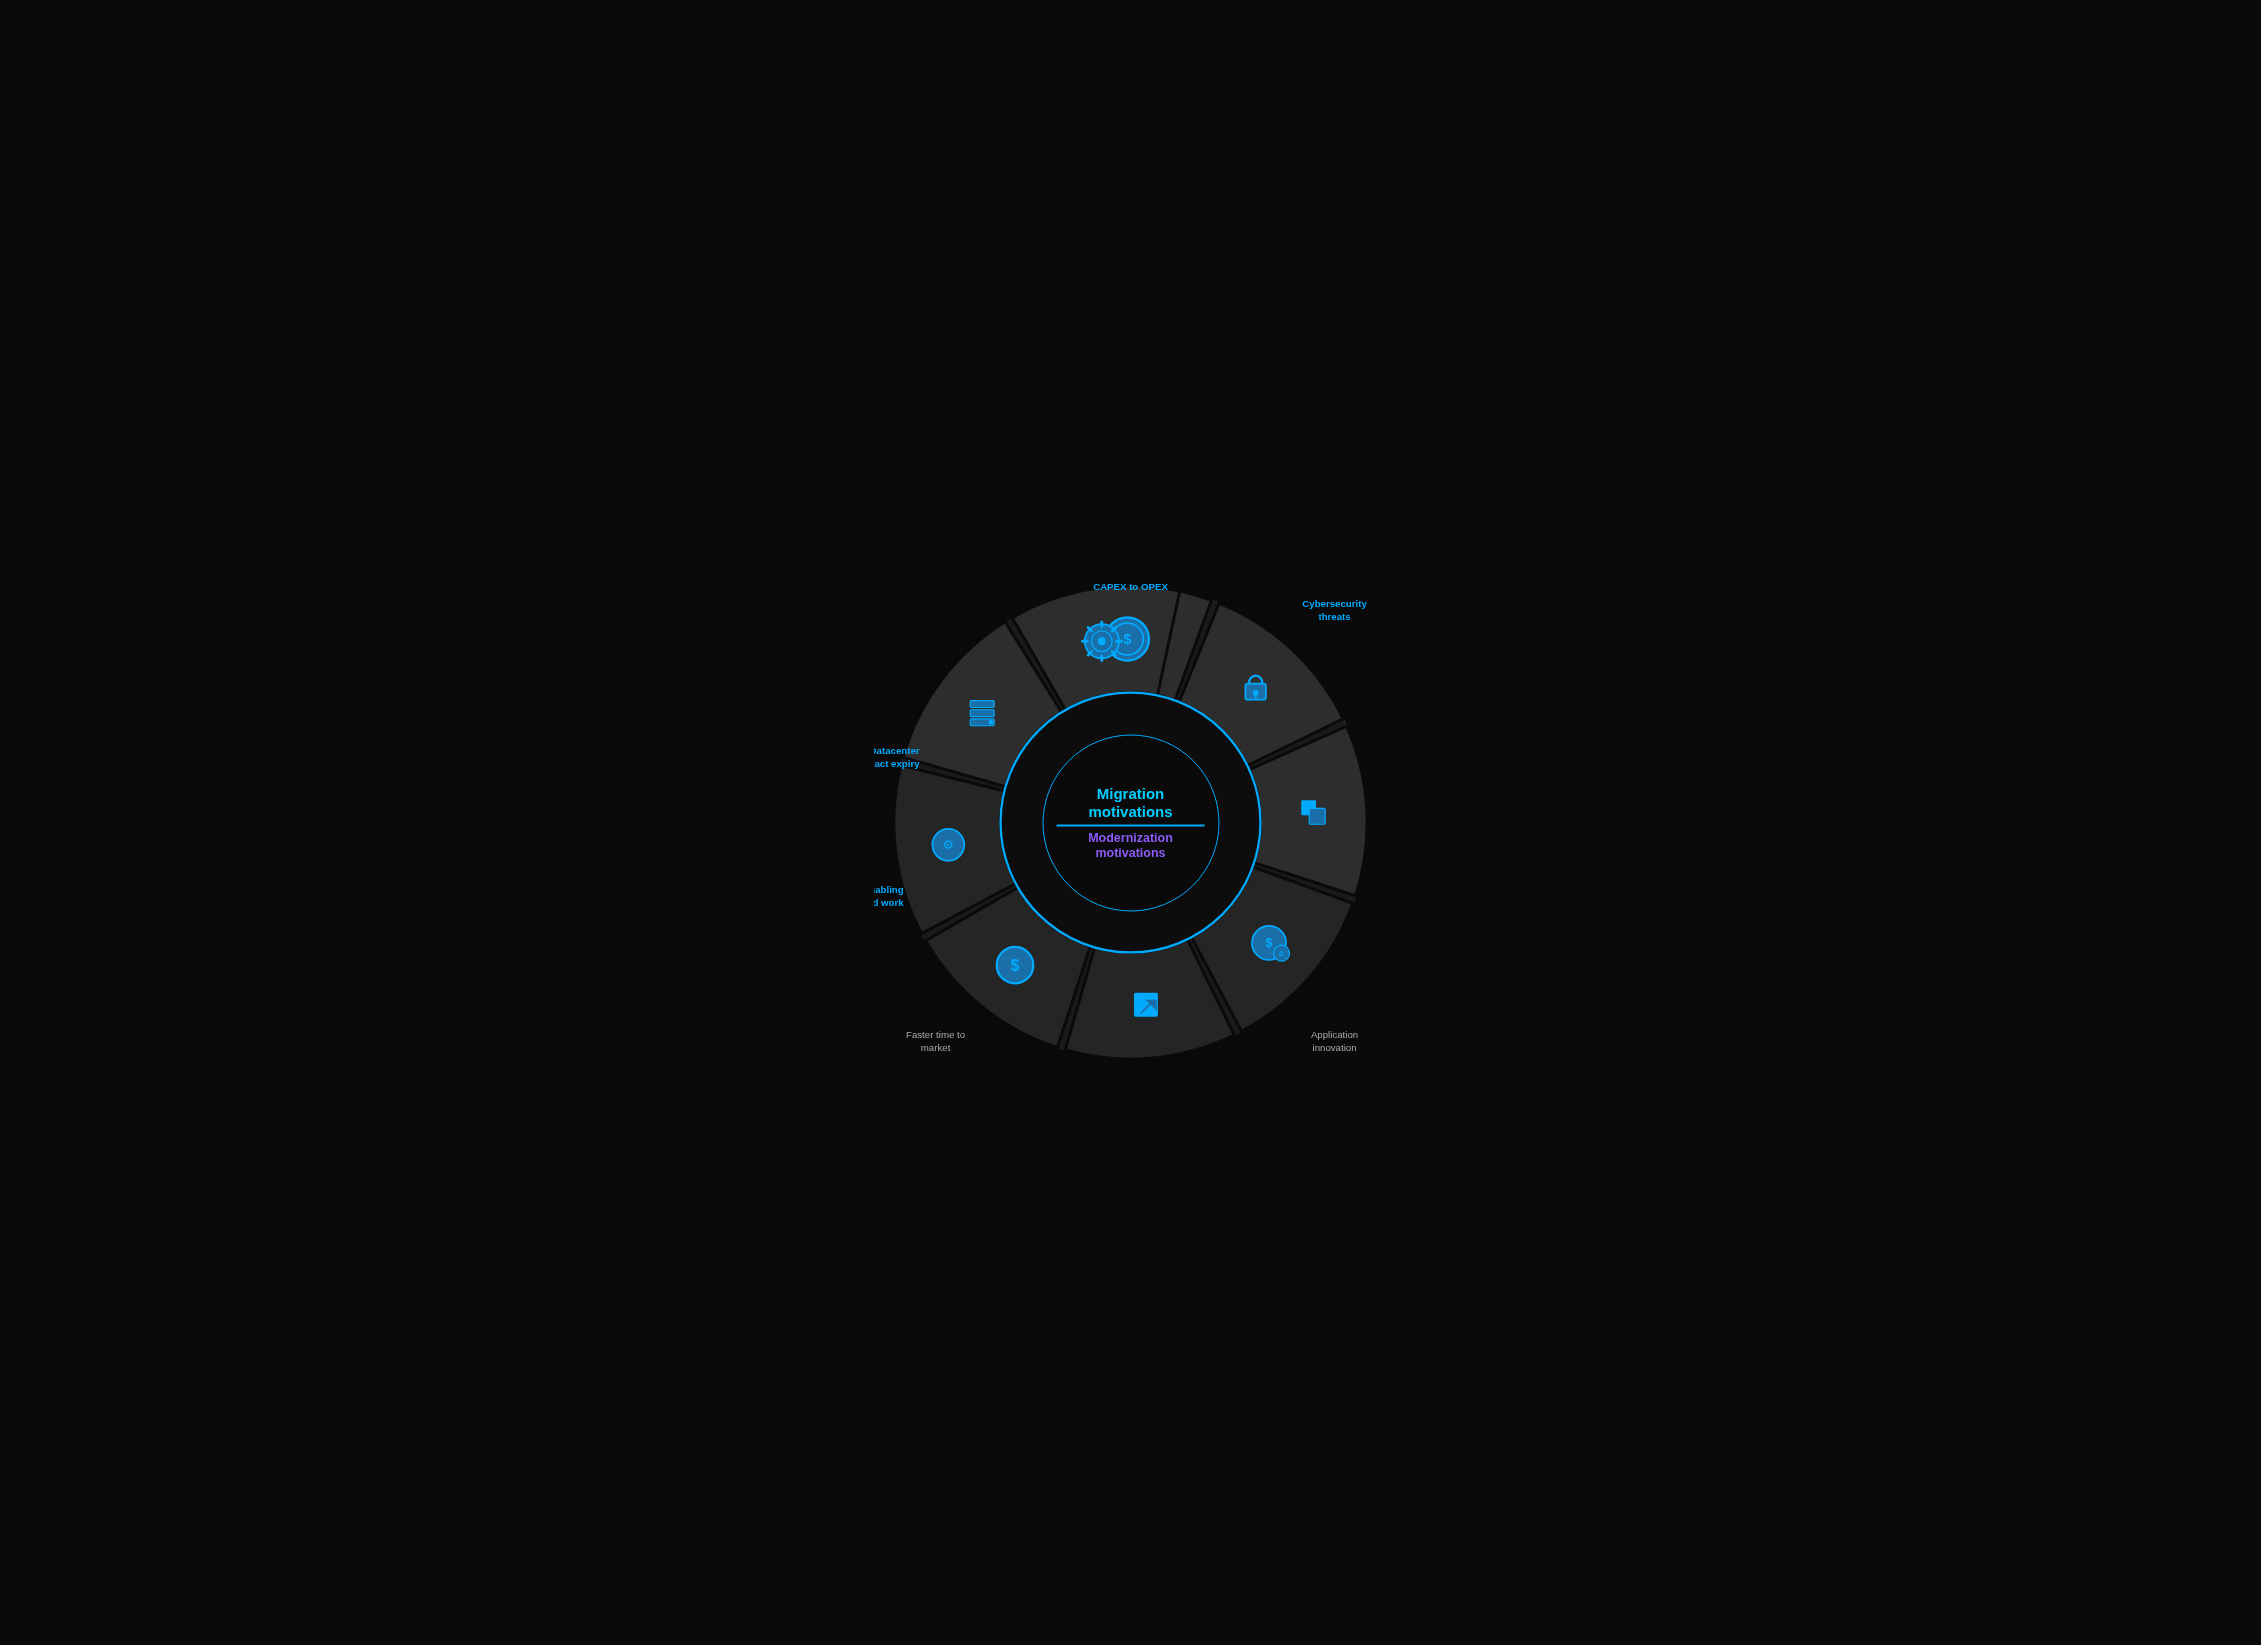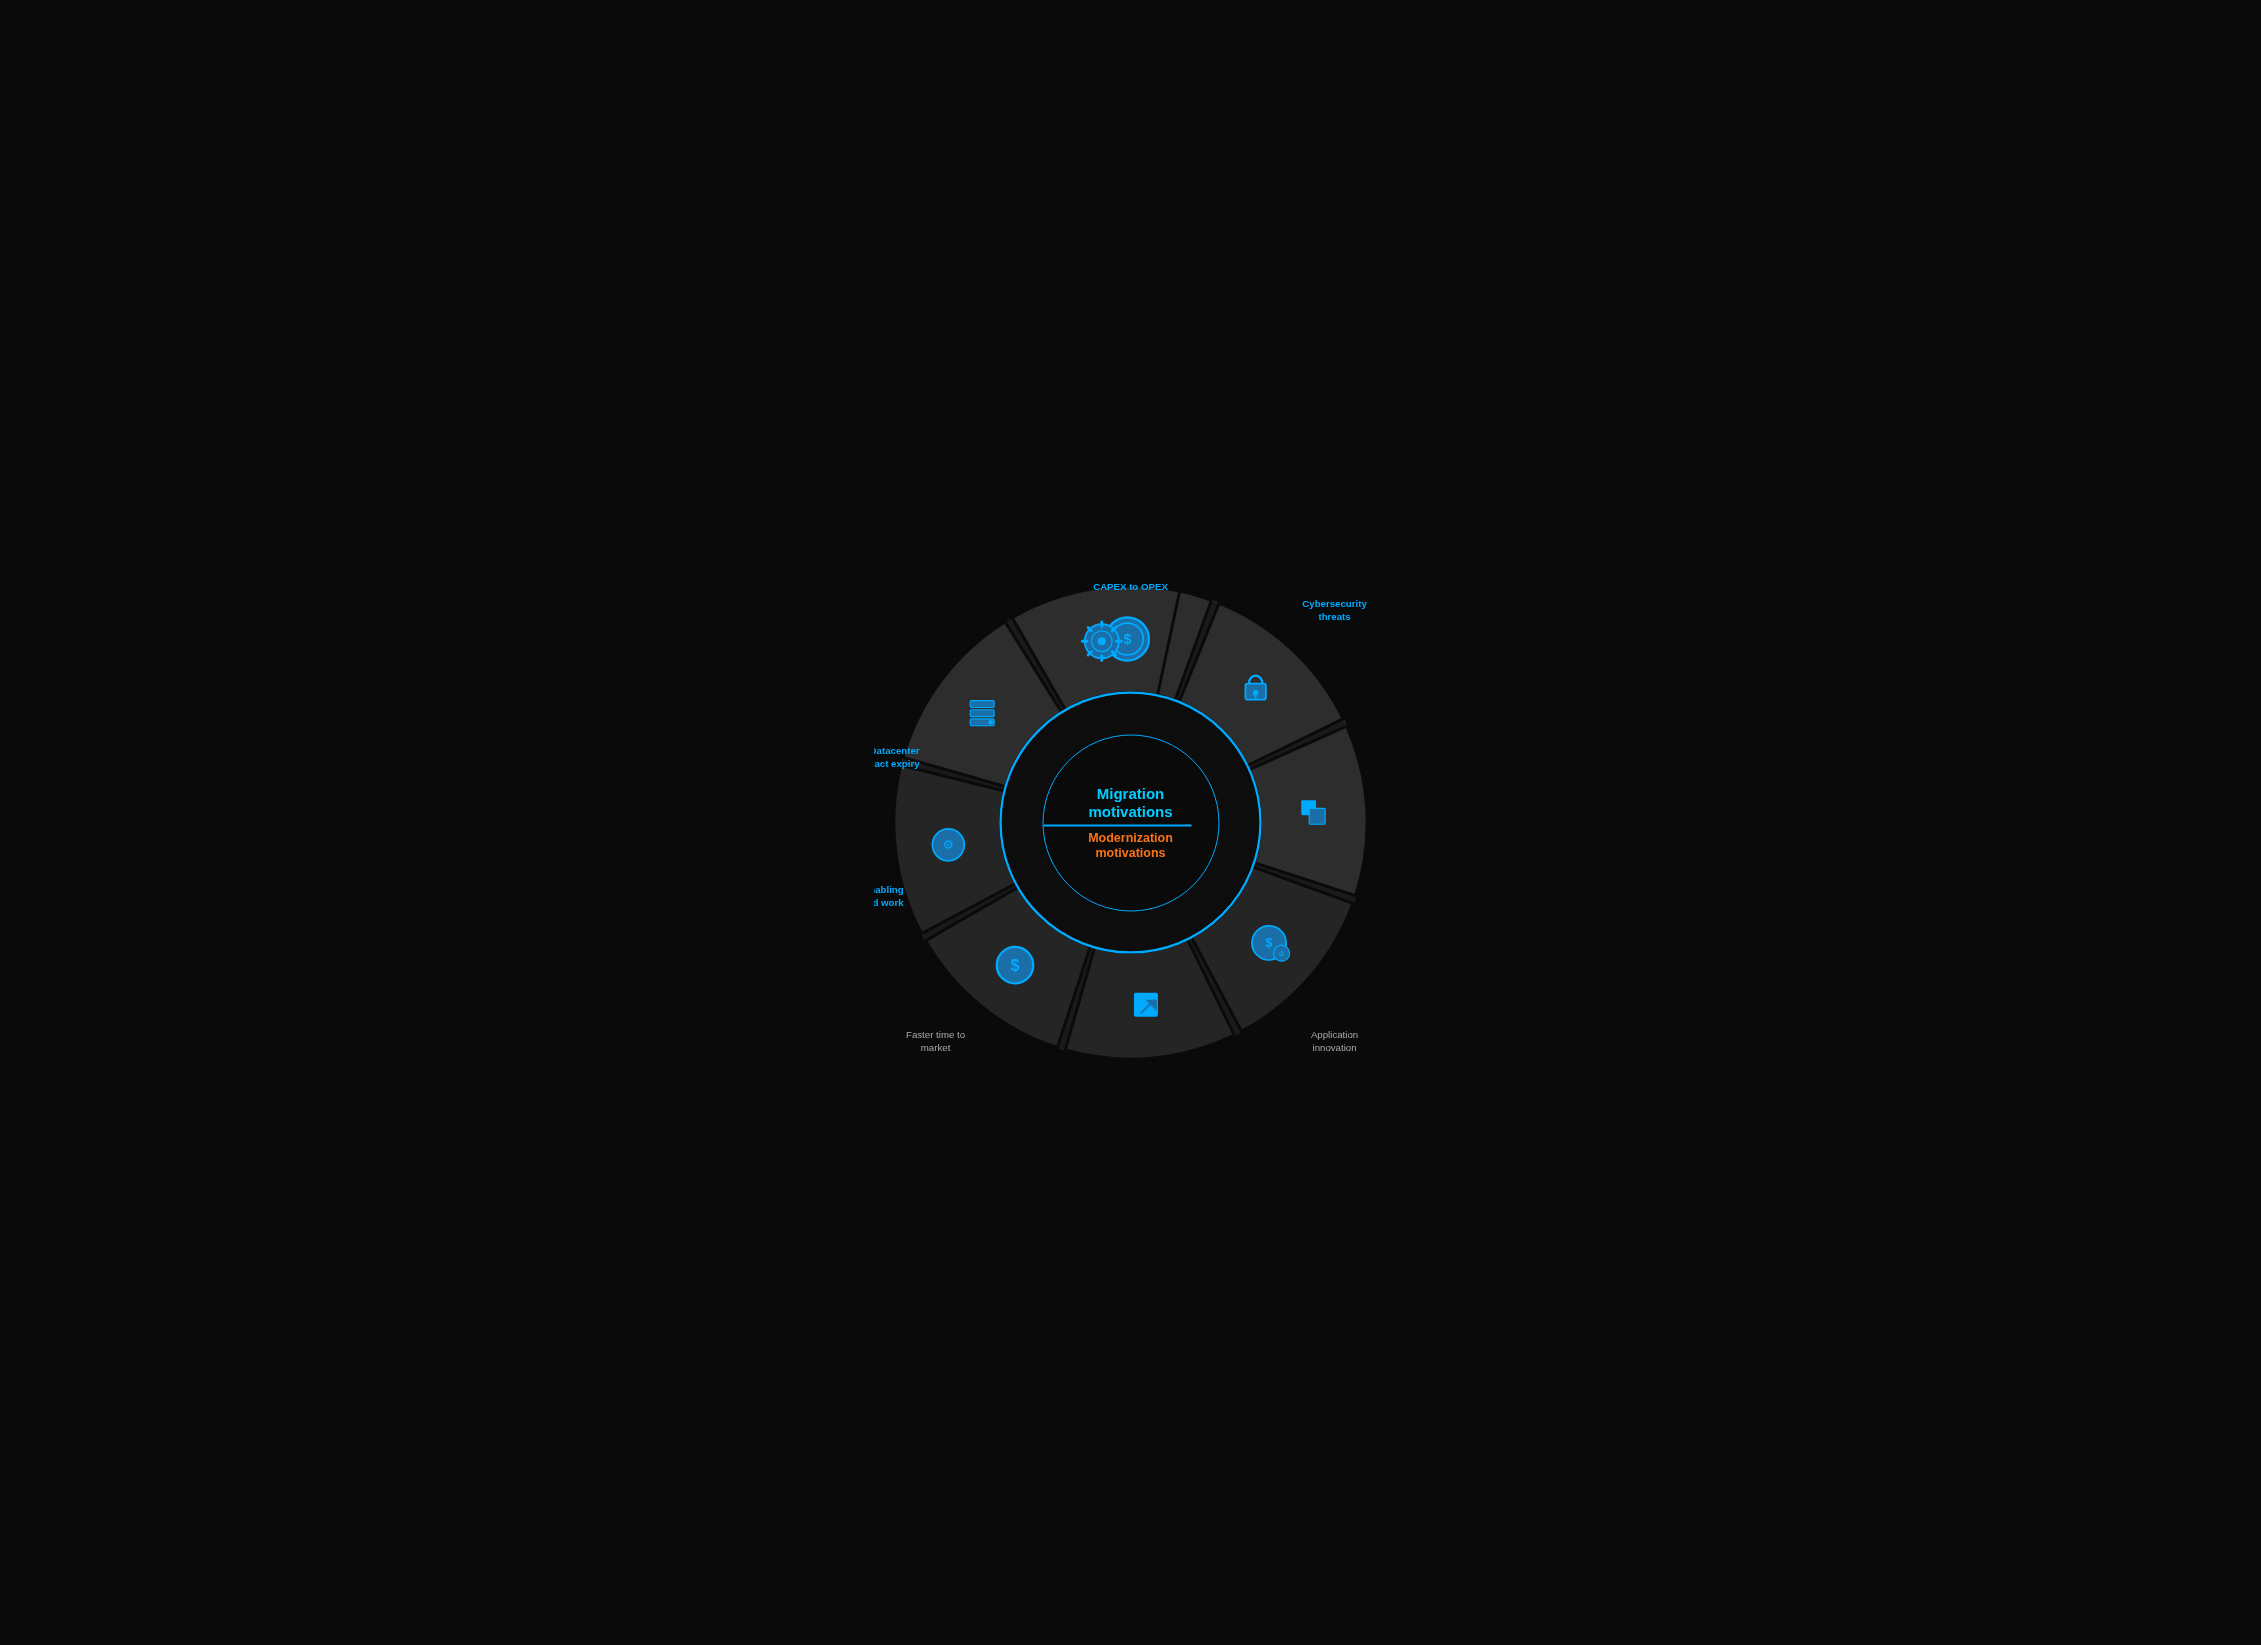--- a/index.html
+++ b/index.html
@@ -25,38 +25,39 @@
       position: absolute;
       top: 50%; left: 50%;
       transform: translate(-50%, -50%);
       width: 177px;
       height: 177px;
       border-radius: 50%;
       background: #0a0a0a;
       border: 1.7px solid #00aaff;
       display: flex;
       flex-direction: column;
+      align-items: center;
       justify-content: center;
       text-align: center;
       z-index: 10;
     }
     .center-divider {
       width: 85%;
       height: 1.1px;
       background: #00aaff;
       margin: 4.6px 0;
     }
     .center-top {
       color: #00ccff;
       font-size: 15px;
       font-weight: 700;
       line-height: 1.2;
     }
     .center-bottom {
-      color: #f97316;
+      color: #8b5cf6;
       font-size: 12.5px;
       font-weight: 600;
       line-height: 1.2;
     }
   </style>
 </head>
 <body>
 
 <div class="diagram-container">
   <svg class="wheel-svg" viewBox="0 0 900 900" xmlns="http://www.w3.org/2000/svg">

